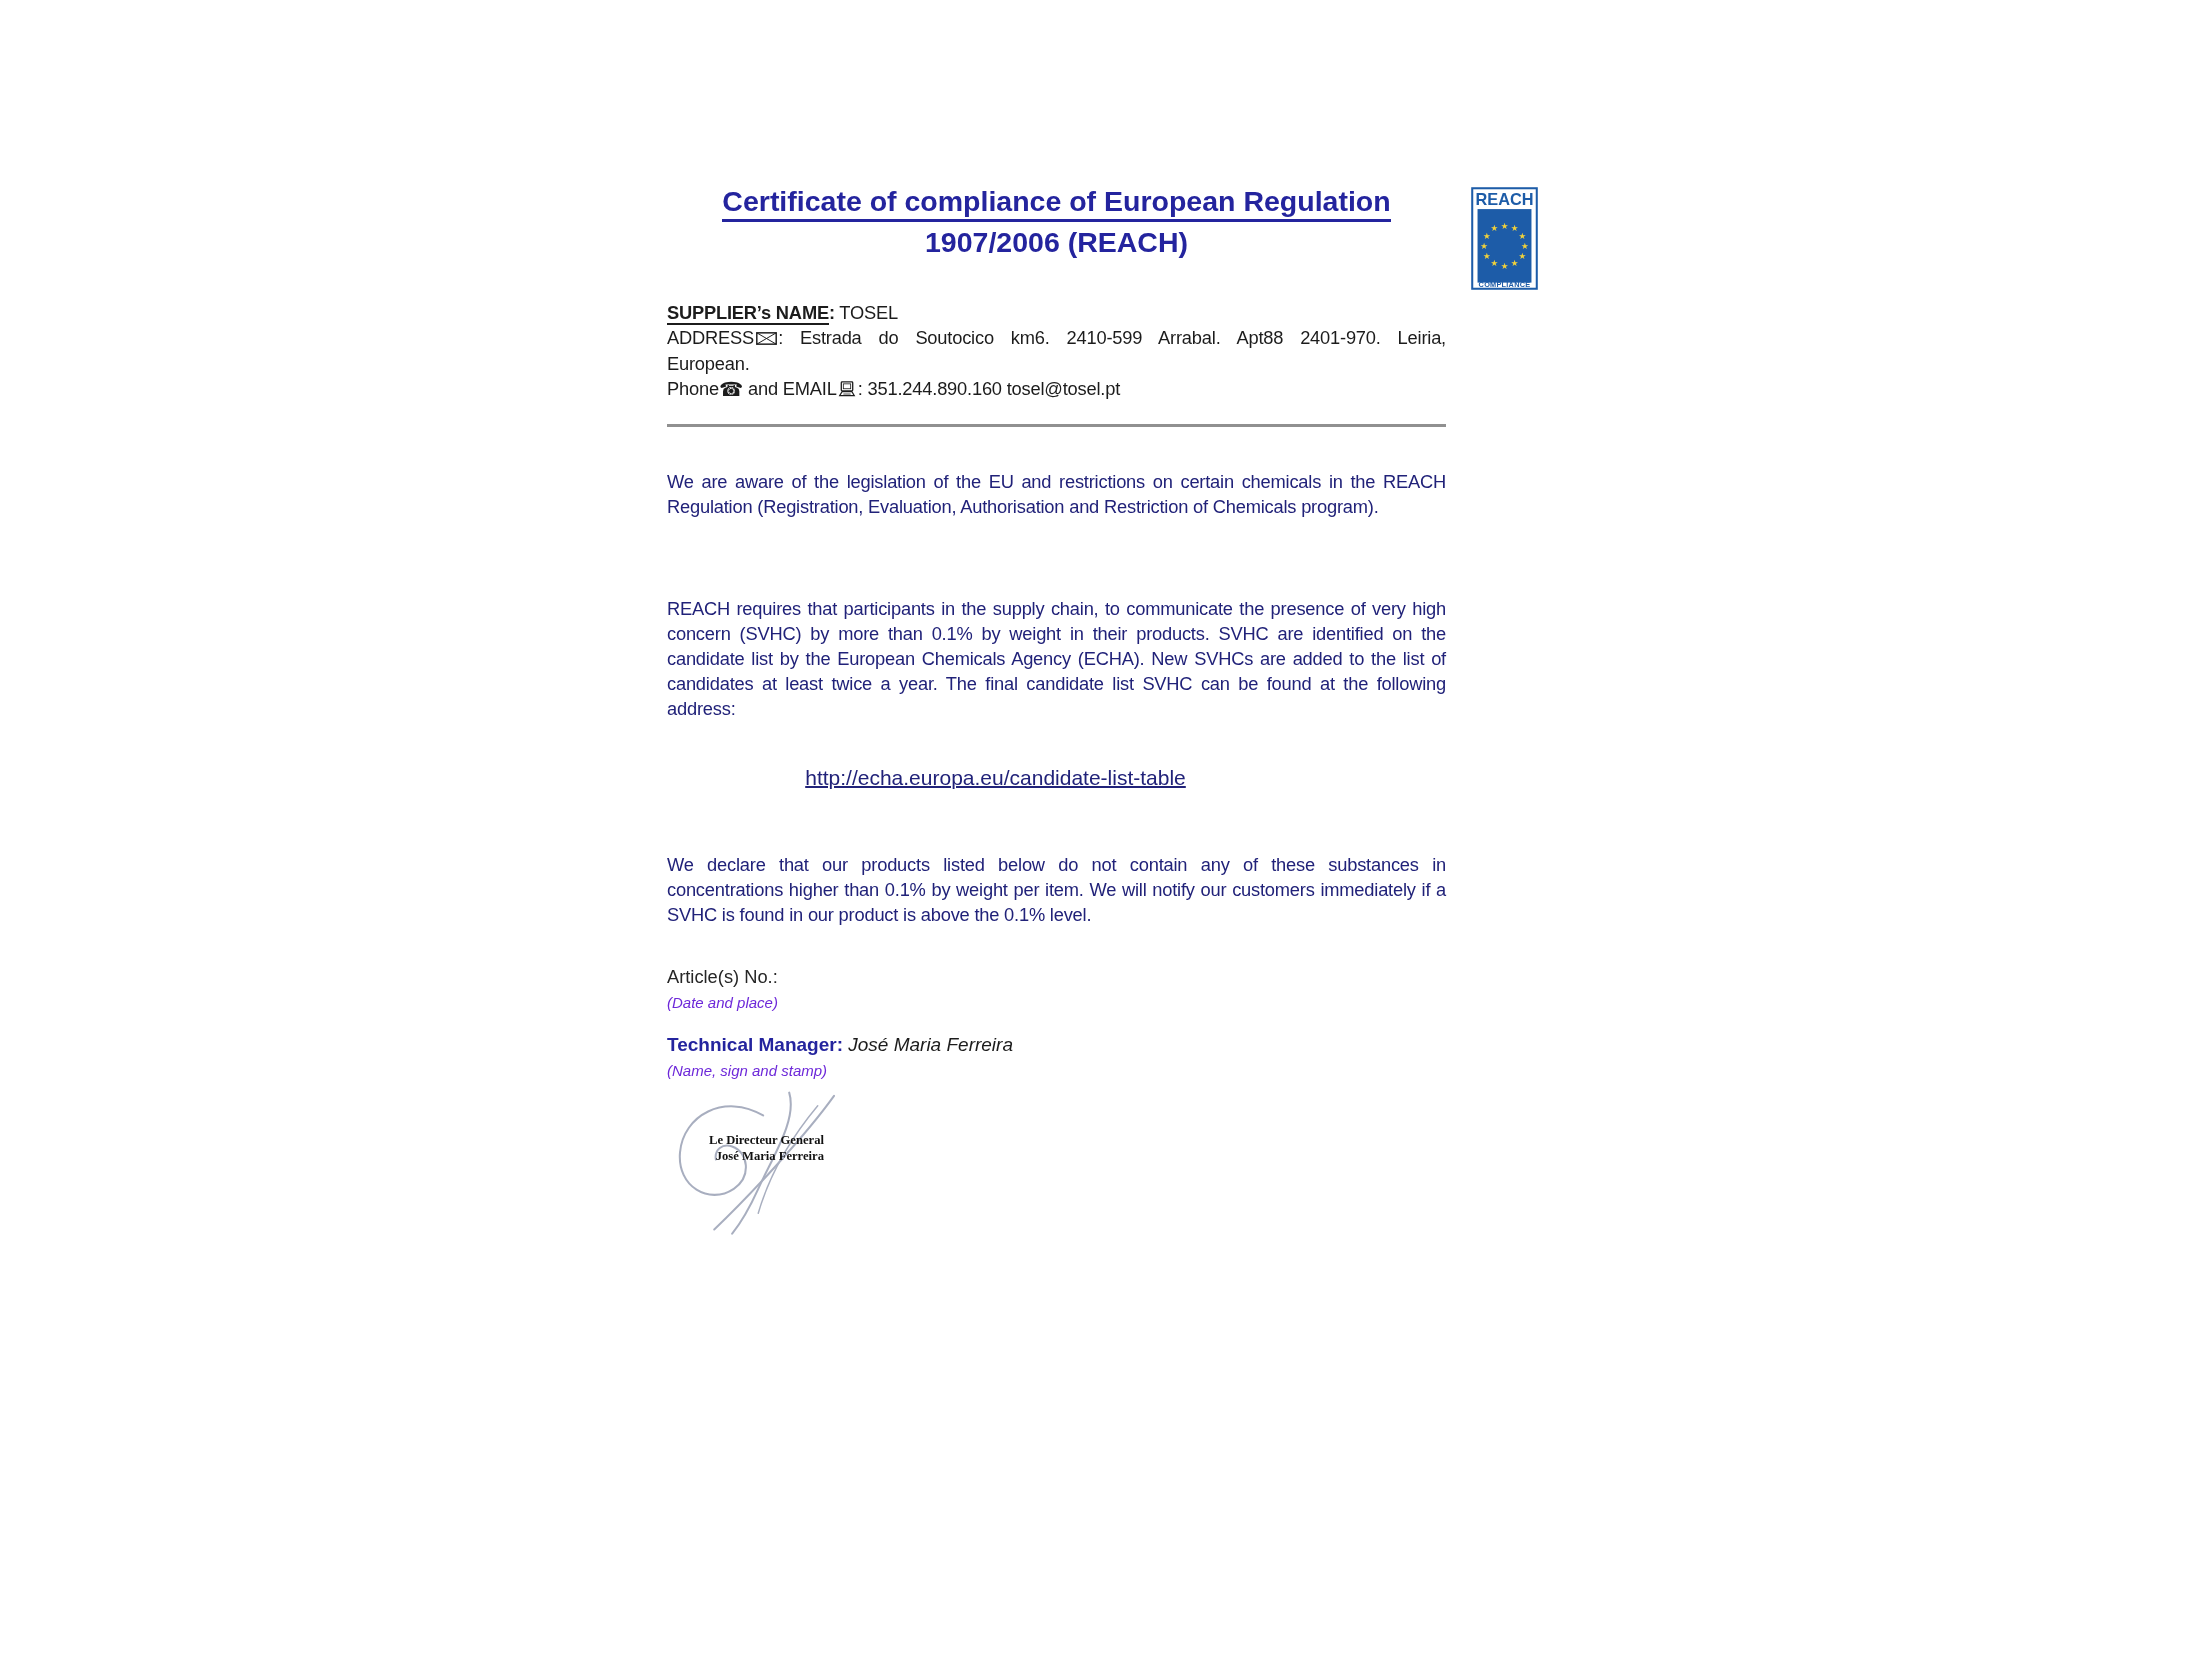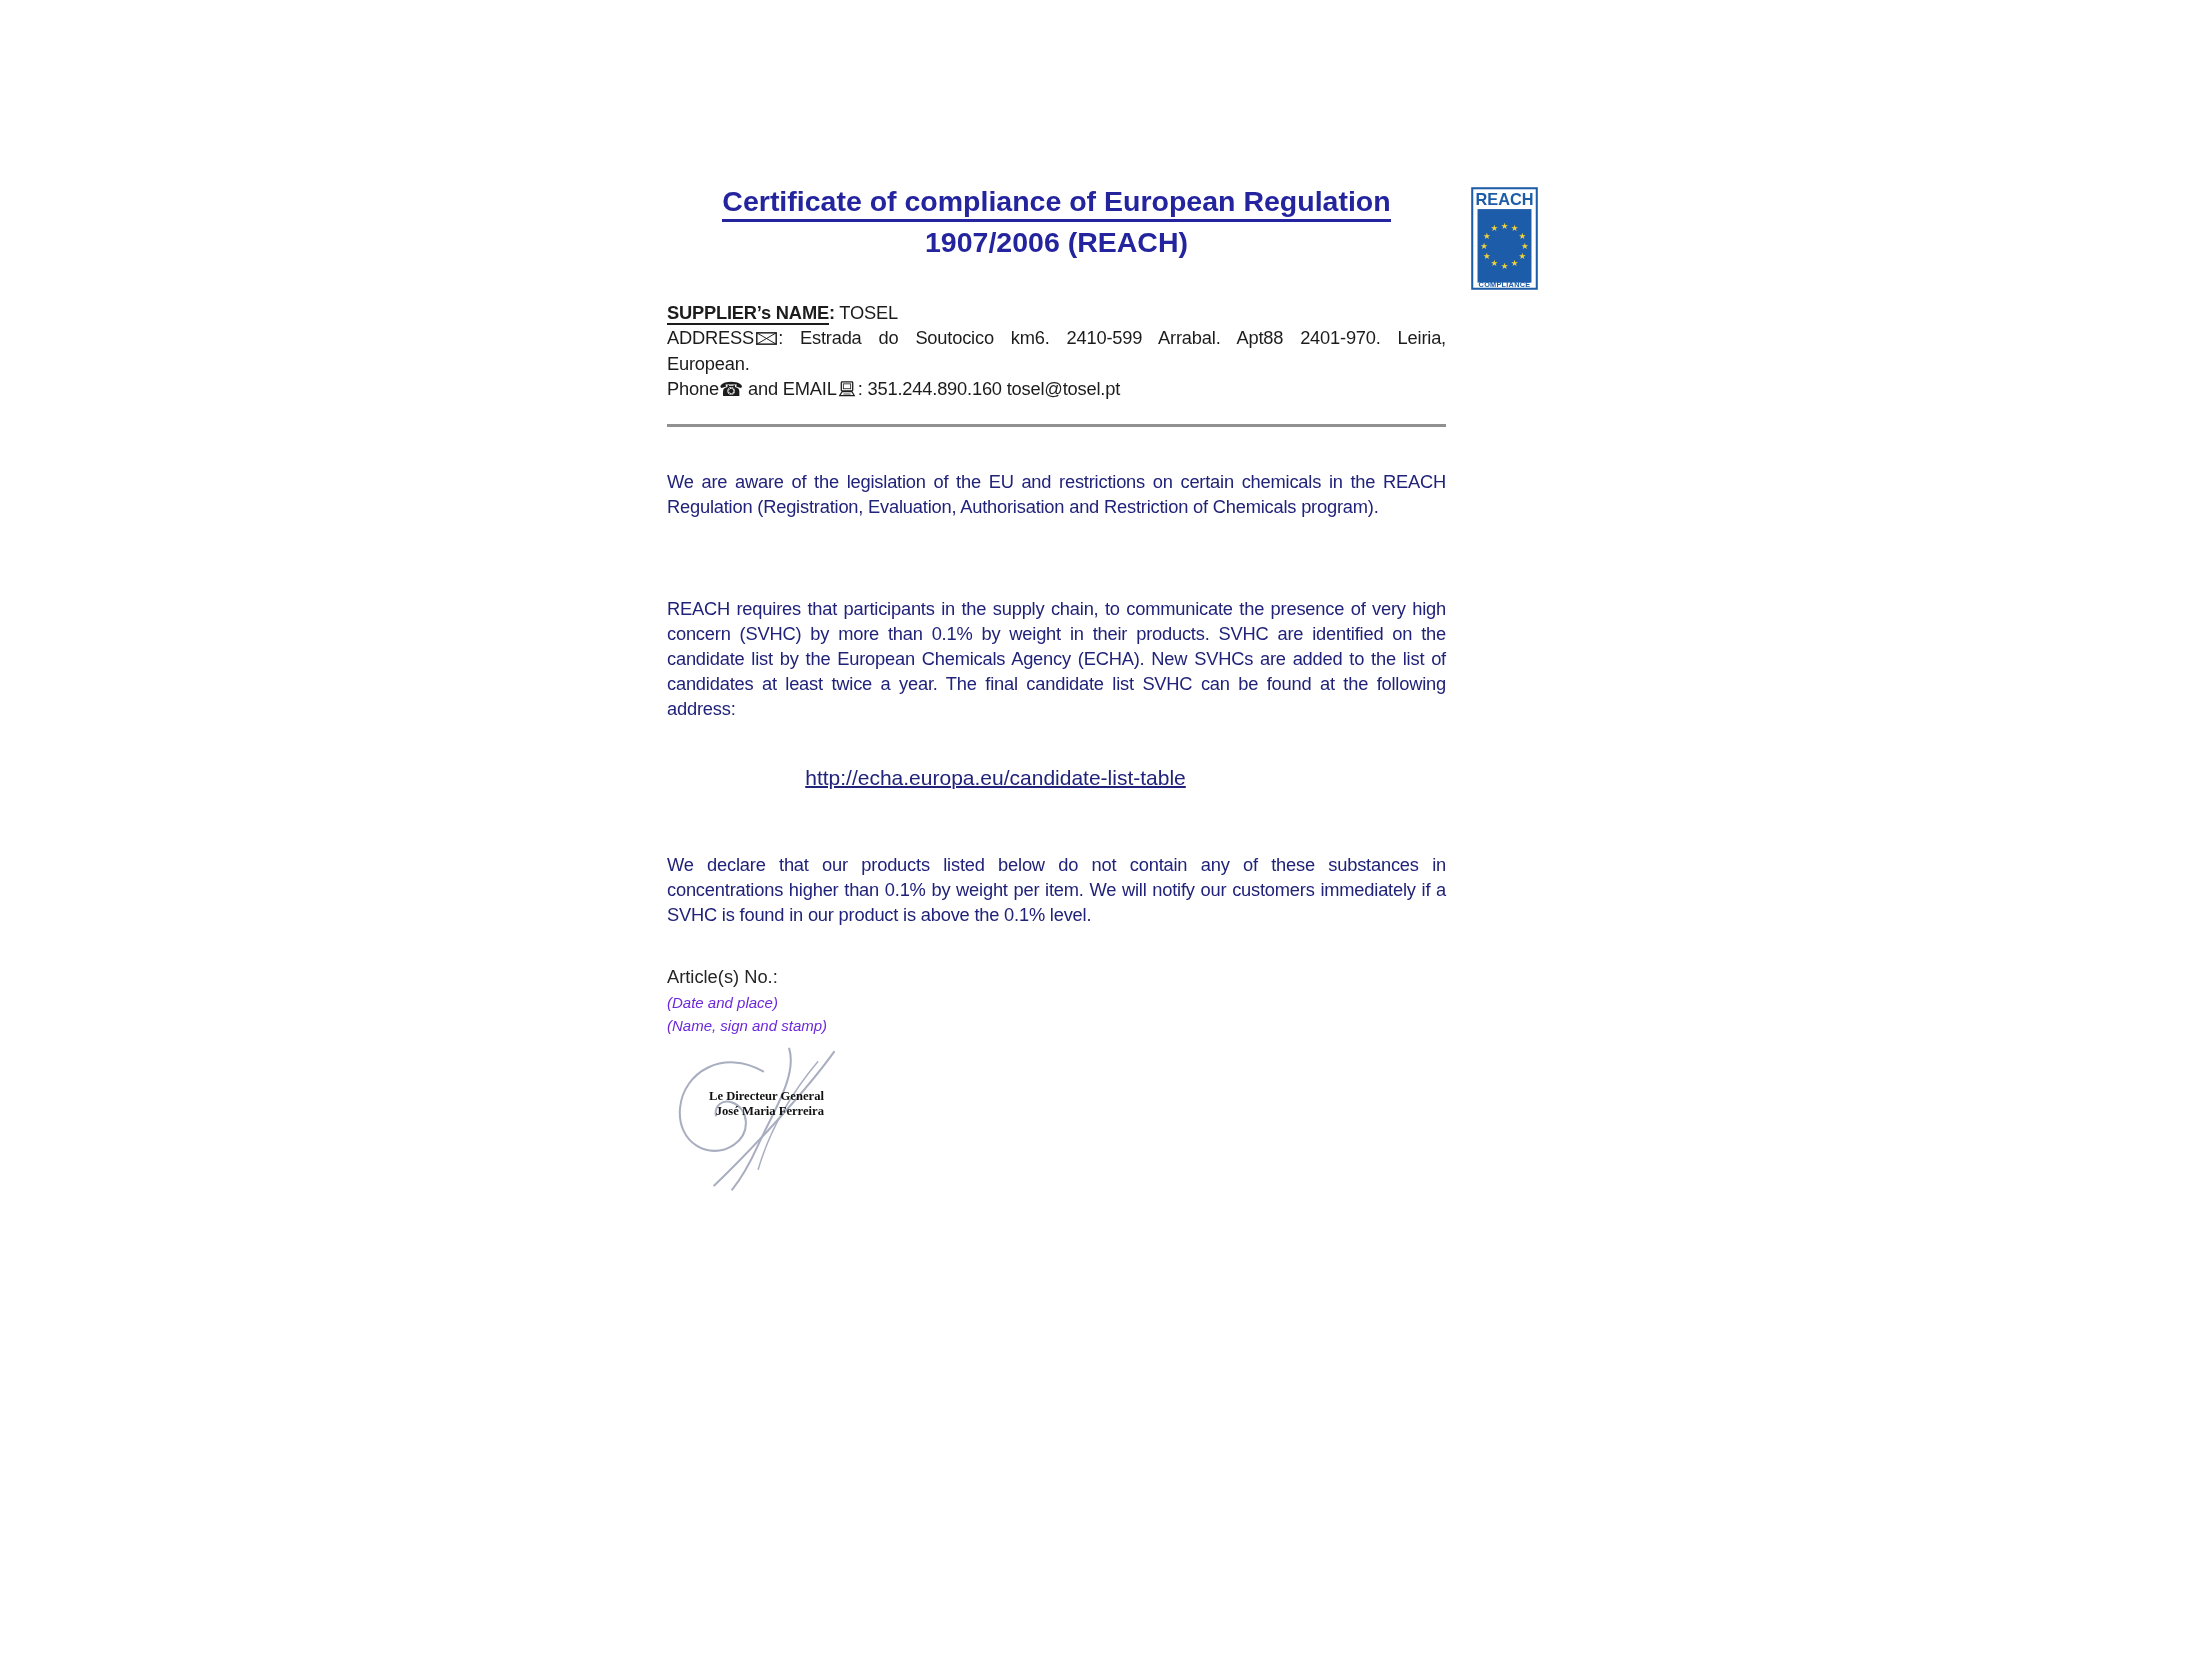--- a/index.html
+++ b/index.html
@@ -105,20 +105,21 @@
     <div class="link-row">
       <span class="link">http://echa.europa.eu/candidate-list-table</span>
     </div>
 
     <p class="para p4">We declare that our products listed below do not contain any of these substances in concentrations higher than 0.1% by weight per item. We will notify our customers immediately if a SVHC is found in our product is above the 0.1% level.</p>
 
     <div class="article-row">Article(s) No.:</div>
 
     <div class="hint">(Date and place)</div>
 
+    <div class="tech"><span class="lbl">Technical Manager:</span><span class="it"> José Maria Ferreira</span></div>
     <div class="hint"> (Name, sign and stamp)</div>
 
     <div class="signature">
       <svg width="277" height="163" viewBox="0 0 340 200">
         <g fill="none" stroke="#9AA1B5" stroke-width="2.5" stroke-linecap="round" opacity="0.85">
           <path d="M118,30 C70,2 20,30 16,75 C12,118 52,140 82,120 C104,105 100,75 80,68 C68,64 58,72 60,84"></path>
           <path d="M150,2 C160,35 130,80 112,120 C102,142 92,160 80,175"></path>
           <path d="M58,170 C100,130 170,55 205,6"></path>
           <path d="M185,18 C150,60 125,105 112,150" stroke-width="1.8"></path>
         </g>

